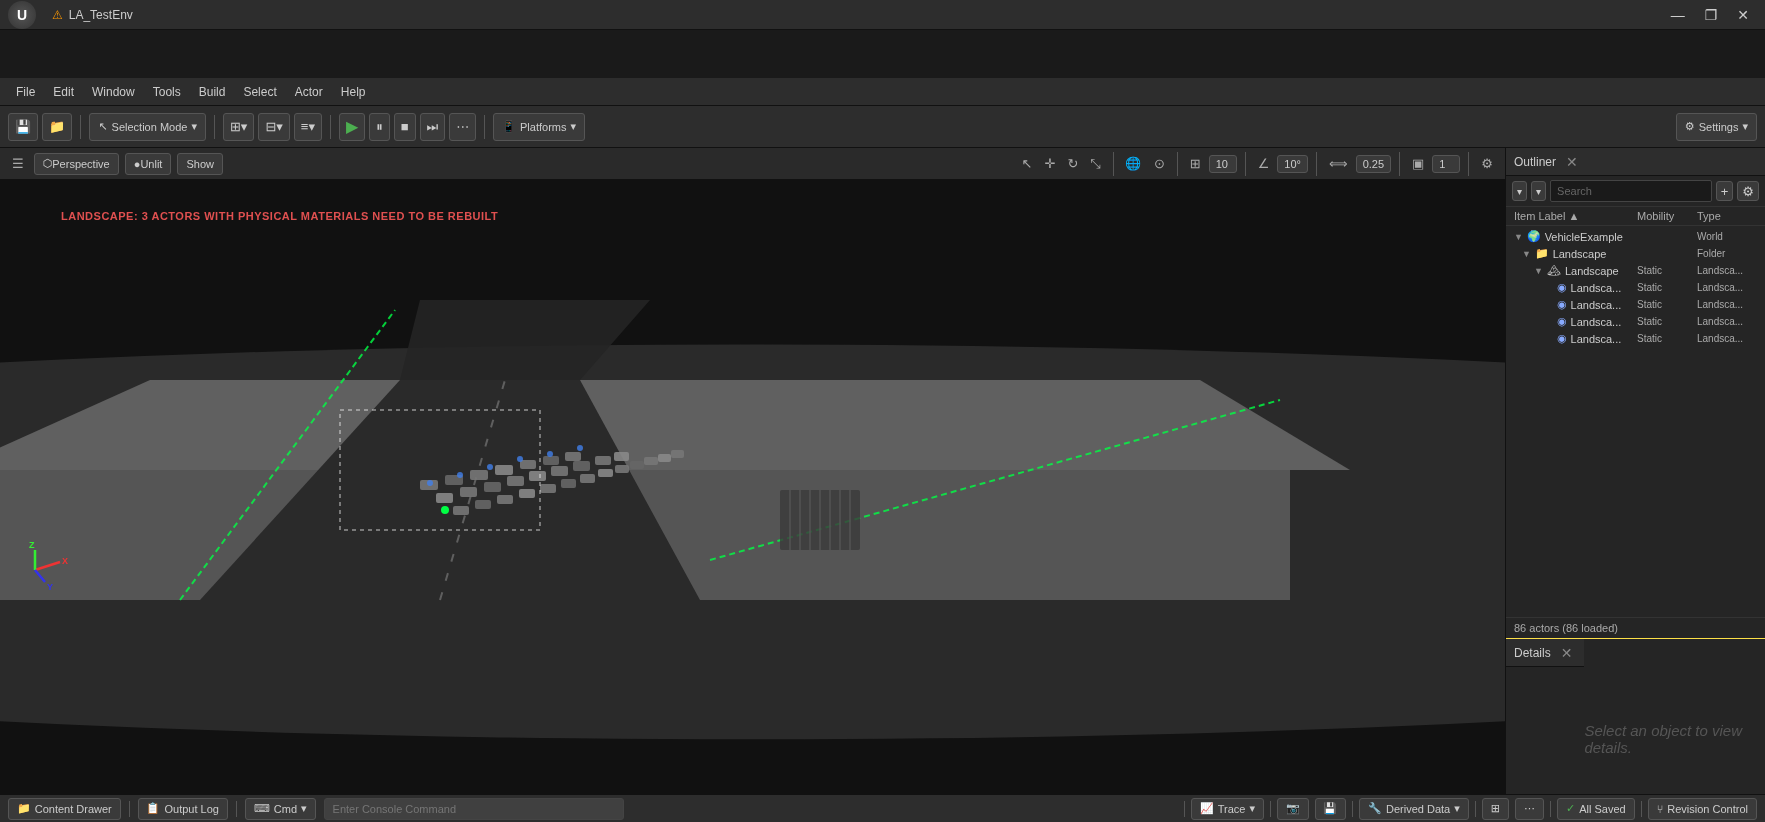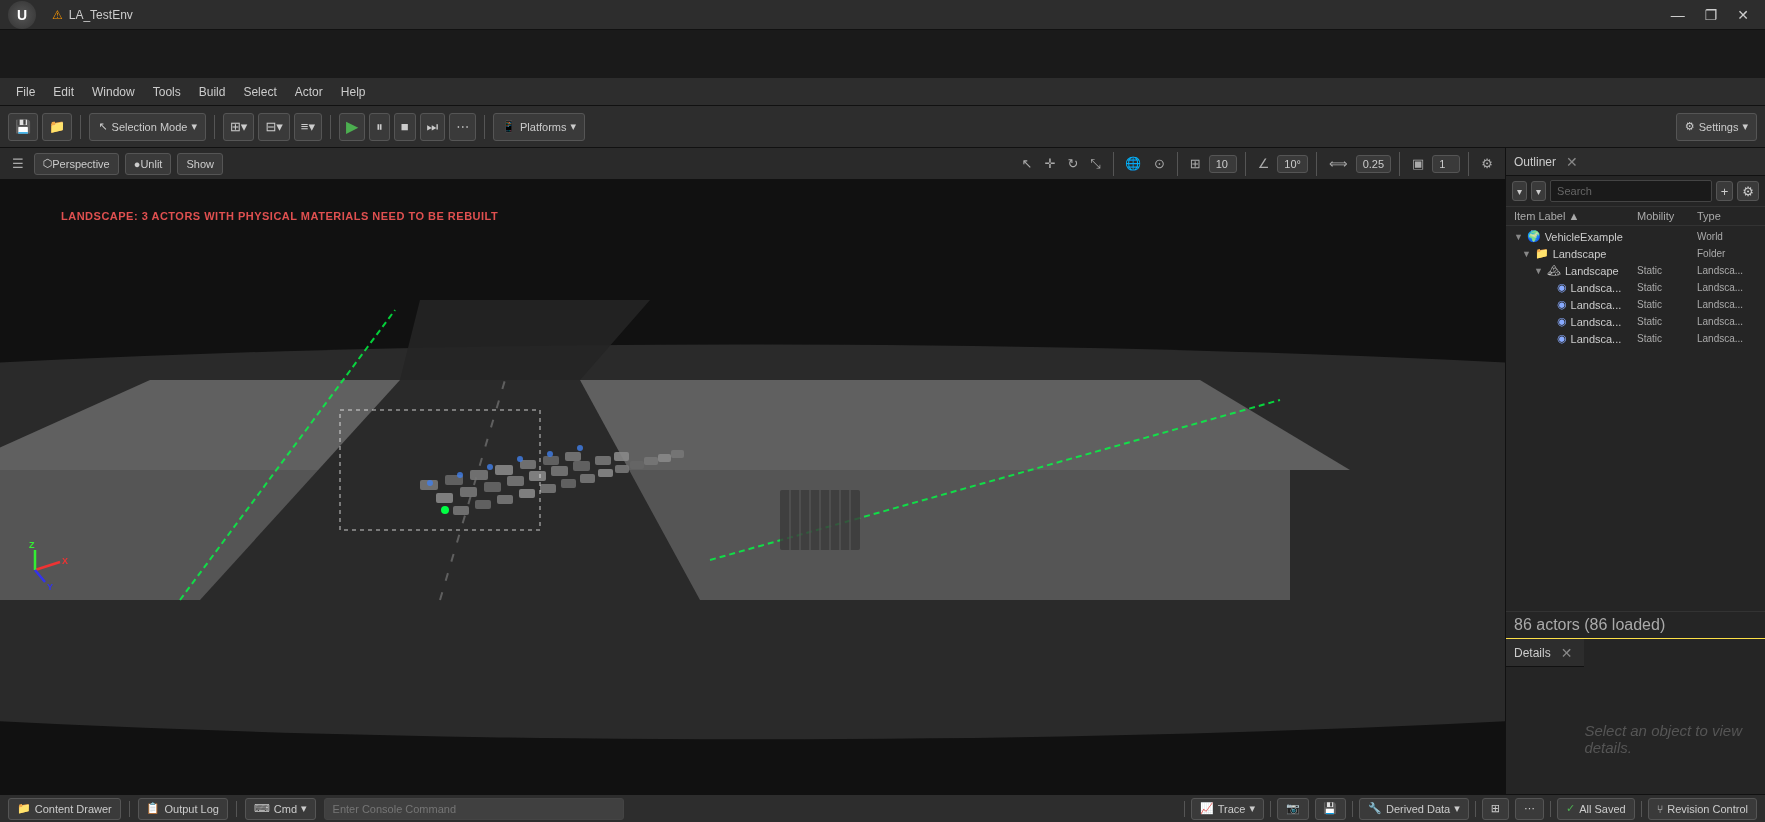--- a/index.html
+++ b/index.html
@@ -247,21 +247,21 @@
       font-size: 11px;
     }
     .tree-indent-1 { padding-left: 16px; }
     .tree-indent-2 { padding-left: 28px; }
     .tree-indent-3 { padding-left: 40px; }
     .tree-arrow { color: #888; font-size: 9px; }
     .tree-value { font-size: 10px; color: #aaa; }
     #outliner-status {
       padding: 4px 8px;
       border-top: 1px solid #333;
-      font-size: 16px;
+      font-size: 11px;
       color: #aaa;
     }
 
     
     #details-panel {
       height: 200px;
       border-top: 1px solid #fde047;
       display: flex;
       flex-direction: row;
     }

